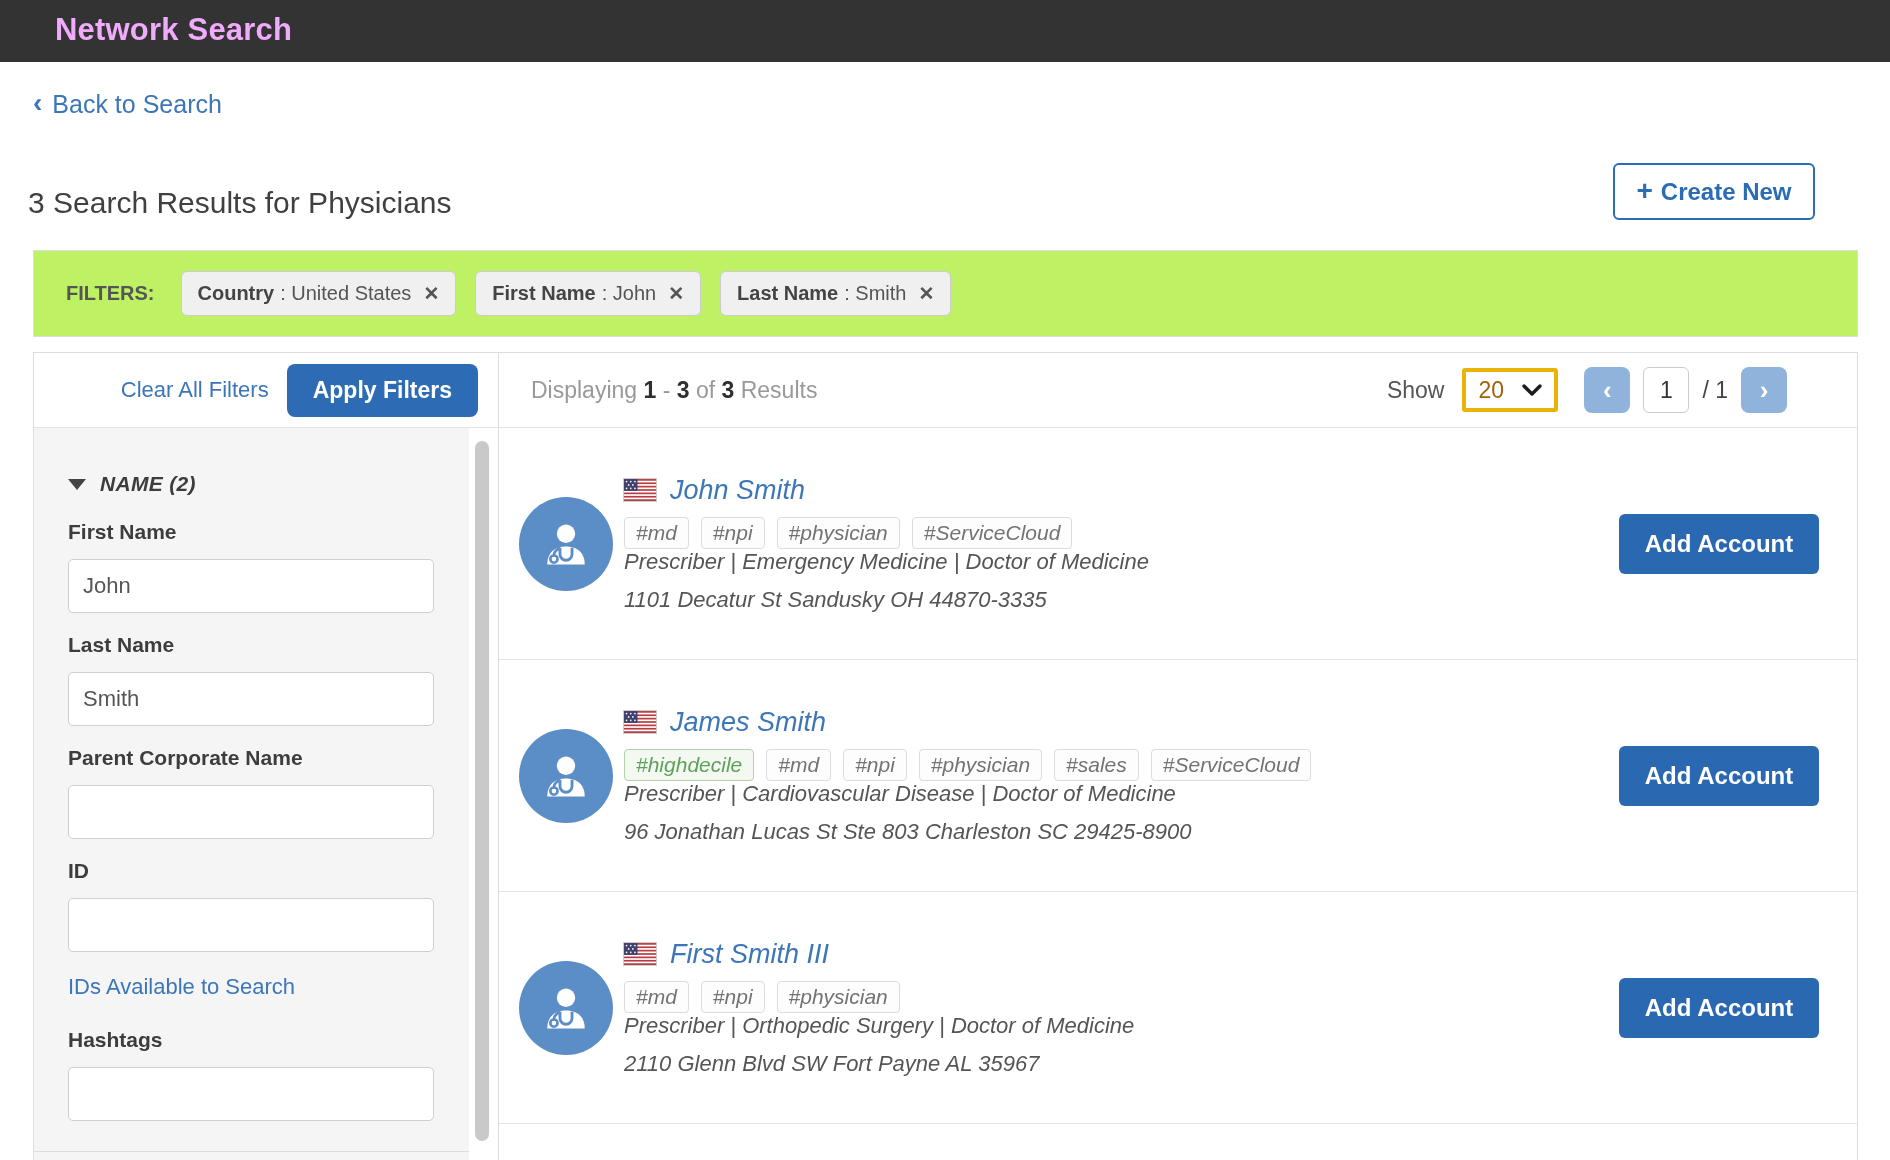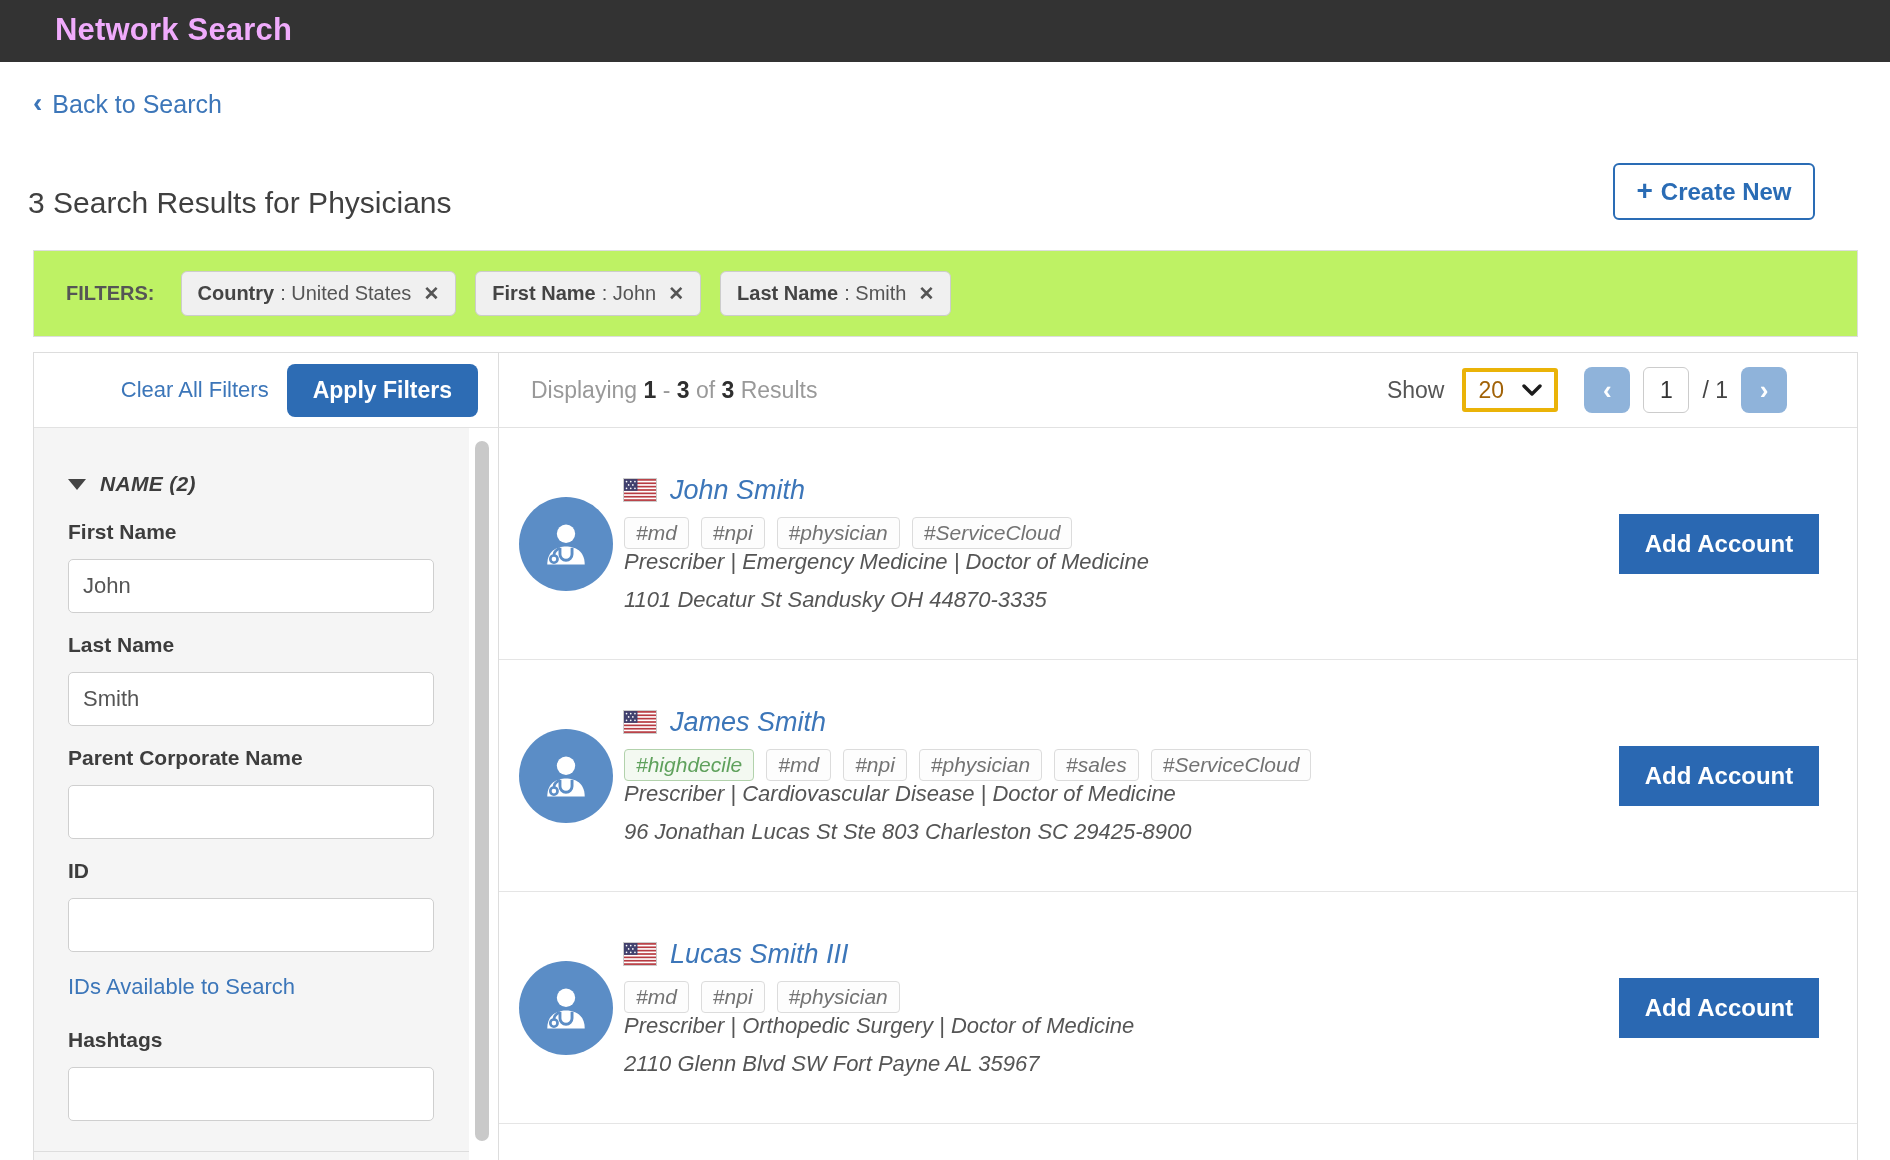--- a/index.html
+++ b/index.html
@@ -91,21 +91,21 @@
   .name-row { display:flex; align-items:center; gap:14px; }
   .flag { width:32px; height:22px; outline:1px solid #cccccc; }
   .p-name { font-size:27px; color:#3c76b9; text-decoration:none; cursor:pointer; }
   .tag-row { display:flex; gap:12px; margin-top:11px; }
   .tag { border:1px solid #dcdcdc; background:#fdfdfd; border-radius:4px; padding:3px 11px;
     font-size:21px; color:#737373; cursor:pointer; }
   .tag.green { color:#5fa15c; border-color:#b2d2ac; background:#f3f9f1; }
   .desc { font-size:22px; color:#555555; }
   .addr { font-size:22px; color:#555555; margin-top:12px; }
   .add-btn { margin-left:auto; margin-right:38px; width:200px; height:60px; background:#2a68b2;
-    color:#fff; font-size:24px; font-weight:700; border:none; border-radius:0; cursor:pointer; flex:0 0 auto; }
+    color:#fff; font-size:24px; font-weight:700; border:none; border-radius:6px; cursor:pointer; flex:0 0 auto; }
 </style>
 </head>
 <body>
 
 <div class="topbar">
   <h1>Network Search</h1>
 </div>
 
 <a class="back">
   <span class="chev">‹</span>
@@ -332,21 +332,21 @@
                 <circle cx="3" cy="3" r="1"></circle>
                 <circle cx="8" cy="3" r="1"></circle>
                 <circle cx="13" cy="3" r="1"></circle>
                 <circle cx="5.5" cy="7" r="1"></circle>
                 <circle cx="10.5" cy="7" r="1"></circle>
                 <circle cx="3" cy="11" r="1"></circle>
                 <circle cx="8" cy="11" r="1"></circle>
                 <circle cx="13" cy="11" r="1"></circle>
               </g>
           </svg>
-          <a class="p-name">Lucas Smith III</a>
+          <a class="p-name">First Smith III</a>
         </div>
         <div class="tag-row">
           <span class="tag">#md</span>
           <span class="tag">#npi</span>
           <span class="tag">#physician</span>
         </div>
         <div class="desc">Prescriber | Orthopedic Surgery | Doctor of Medicine</div>
         <div class="addr">2110 Glenn Blvd SW Fort Payne AL 35967</div>
       </div>
       <button class="add-btn">Add Account</button>

